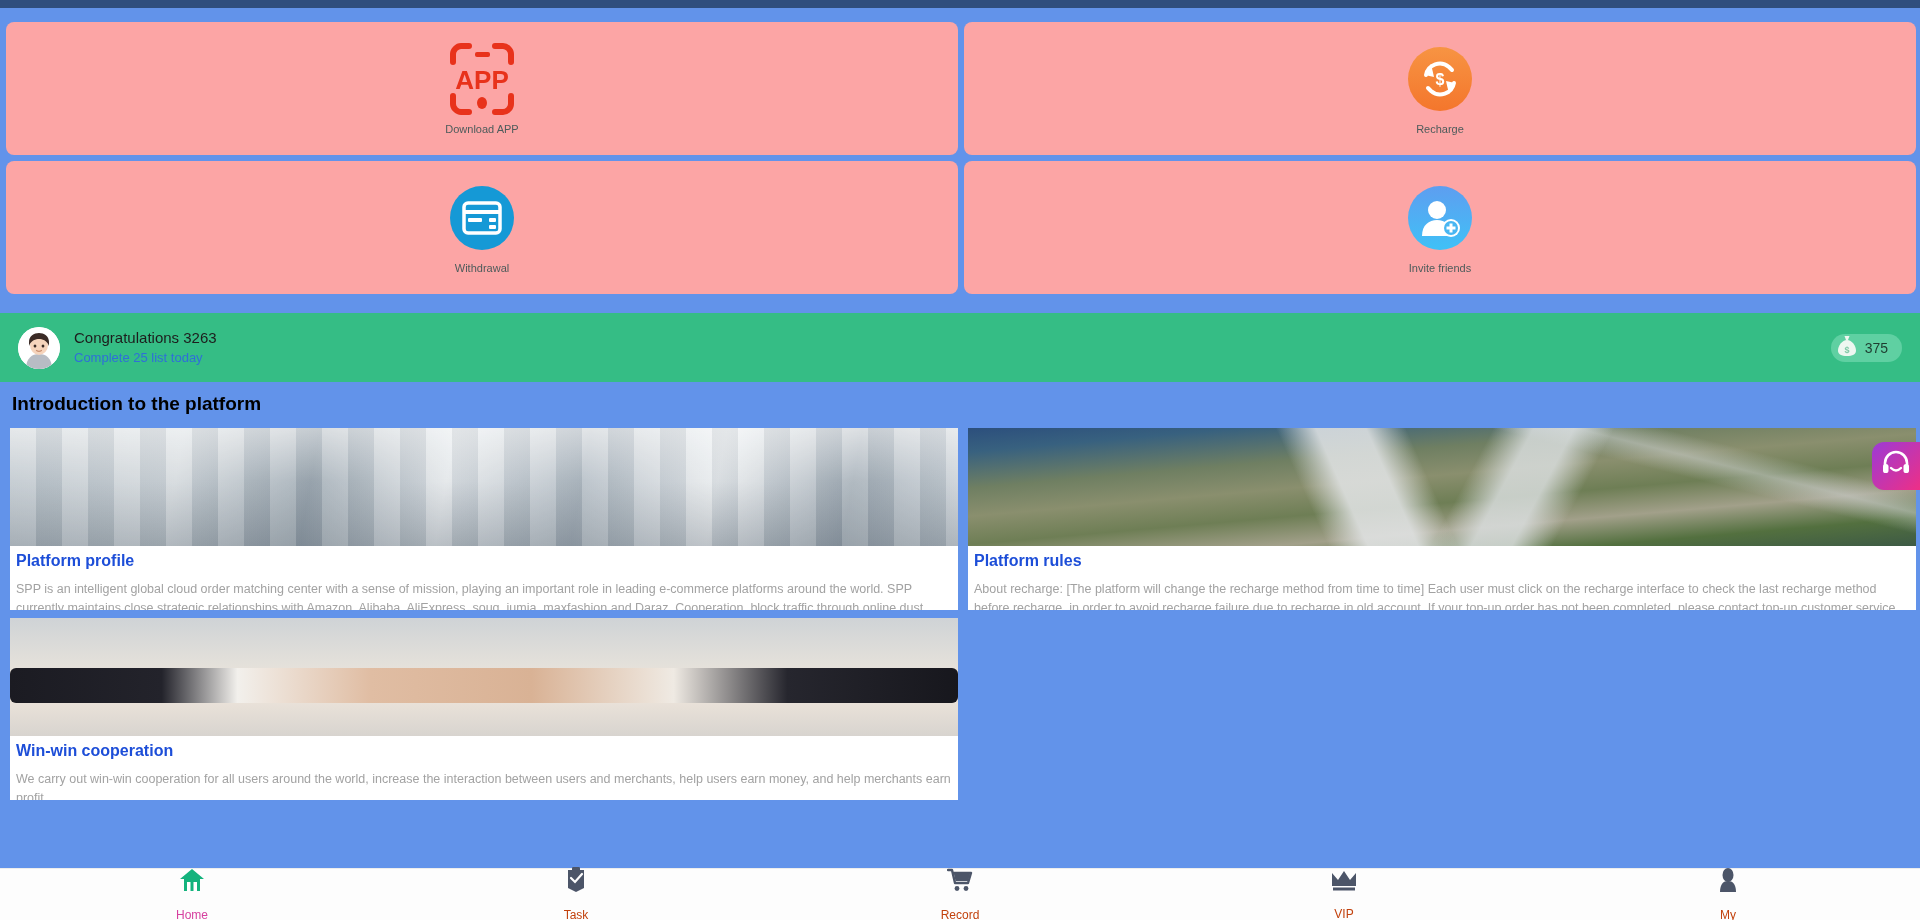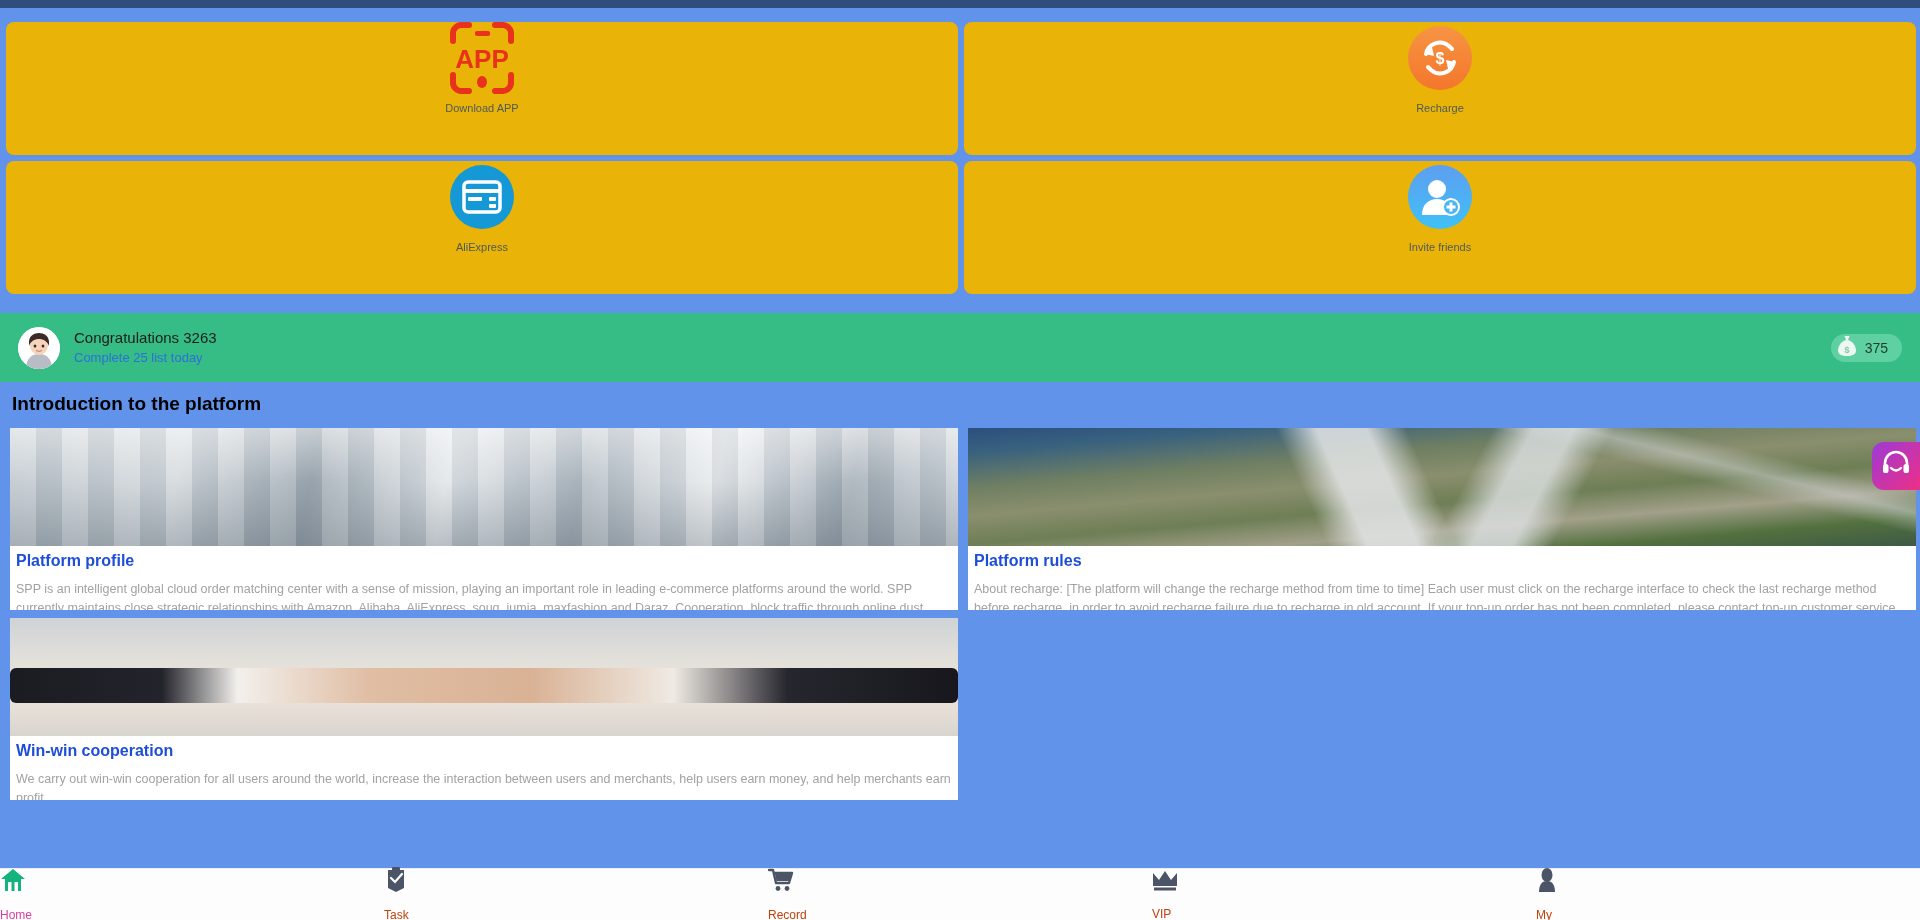--- a/index.html
+++ b/index.html
@@ -16,24 +16,24 @@
   
   .grid {
     position: absolute; top: 22px; left: 6px;
     width: 1908px; height: 272px;
     display: grid;
     grid-template-columns: 952px 952px;
     grid-template-rows: 133px 133px;
     gap: 6px;
   }
   .qcard {
-    background: #eab308;
+    background: #fca5a5;
     border-radius: 8px;
     display: flex; flex-direction: column;
-    align-items: center; 
+    align-items: center; justify-content: center;
     position: relative;
   }
   .qcard .ic { width: 72px; height: 72px; display:flex; align-items:center; justify-content:center; }
   .qcard .lbl { margin-top: 8px; font-size: 11px; color: #4d5b5b; }
 
   .circ { width: 64px; height: 64px; border-radius: 50%; display:flex; align-items:center; justify-content:center; }
   .circ-orange { background: linear-gradient(180deg,#f79443,#f4762c); }
   .circ-blue   { background: #1599d6; }
   .circ-lblue  { background: linear-gradient(180deg,#5e9ef0,#3fc1f7); }
 
@@ -131,21 +131,21 @@
   
   .nav {
     position: absolute; bottom: 0; left: 0;
     width: 1920px; height: 52px;
     background: #fdfdfd;
     display: flex; align-items: center;
     border-top: 1px solid #ededed;
   }
   .navitem {
     flex: 1; display: flex; flex-direction: column;
-    align-items: flex-start; justify-content: center; gap: 12px;
+    align-items: center; justify-content: center; gap: 12px;
   }
   .navitem .nl { font-size: 12px; color: #c2410c; }
   .navitem.active .nl { color: #d6409f; }
 </style>
 </head>
 <body>
 
 <div id="app">
 
   <div class="topstrip"></div>
@@ -184,21 +184,21 @@
         <div class="circ circ-blue">
           <svg width="40" height="34" viewBox="0 0 40 34">
             <rect x="2" y="2" width="36" height="30" rx="4" fill="none" stroke="#fff" stroke-width="3.5"></rect>
             <rect x="2" y="9" width="36" height="4" fill="#fff"></rect>
             <rect x="6" y="17" width="14" height="4" rx="1" fill="#fff"></rect>
             <rect x="27" y="17" width="7" height="4" rx="1" fill="#fff"></rect>
             <rect x="27" y="24" width="7" height="4" rx="1" fill="#fff"></rect>
           </svg>
         </div>
       </div>
-      <div class="lbl">AliExpress</div>
+      <div class="lbl">Withdrawal</div>
     </div>
 
     <div class="qcard">
       <div class="ic">
         <div class="circ circ-lblue">
           <svg width="42" height="40" viewBox="0 0 42 40">
             <circle cx="18" cy="12" r="9" fill="#fff"></circle>
             <path d="M3 38 C3 27 10 22 18 22 C26 22 33 27 33 38 Z" fill="#fff"></path>
             <circle cx="32" cy="30" r="9" fill="#fff"></circle>
             <circle cx="32" cy="30" r="7" fill="#49b6f2"></circle>

